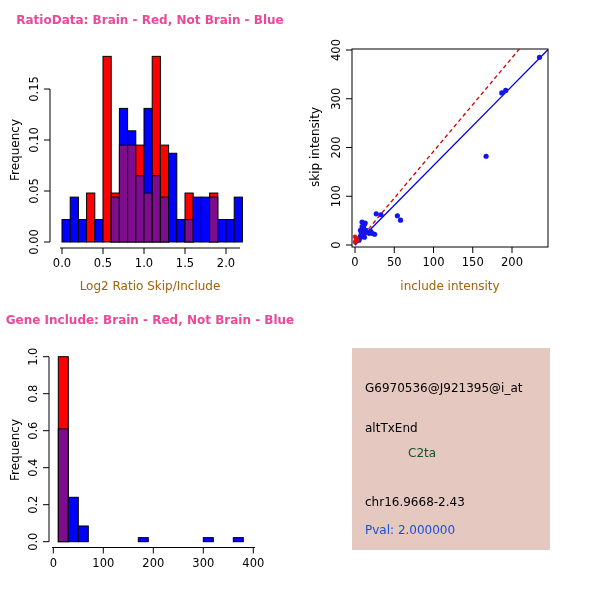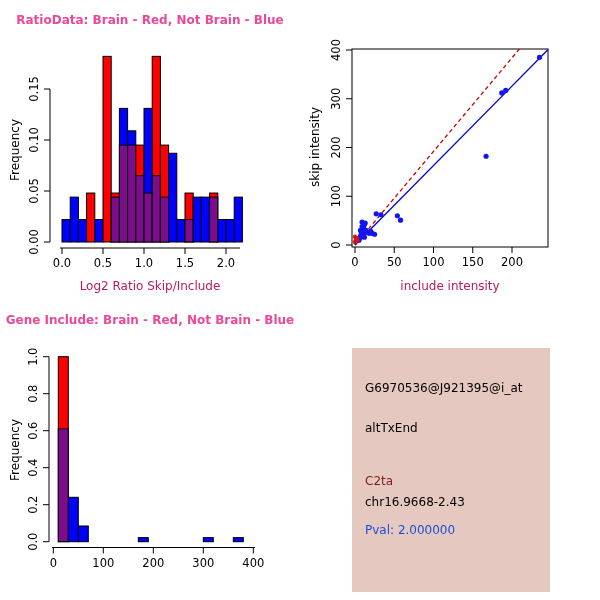--- a/index.html
+++ b/index.html
@@ -2,25 +2,25 @@
 <html><head>
 <meta charset="utf-8">
 <style>
   html,body{margin:0;padding:0;background:#ffffff;}
   #screen{position:relative;width:600px;height:600px;background:#ffffff;overflow:hidden;
           font-family:"DejaVu Sans",sans-serif;}
   .panel{position:absolute;width:300px;height:300px;}
   .panel svg{position:absolute;left:0;top:0;}
   .chart-title{position:absolute;left:0;top:13px;width:100%;text-align:center;
                font-size:12px;font-weight:bold;color:#ec4899;white-space:nowrap;}
-  .xlab{position:absolute;left:0;top:279px;width:100%;text-align:center;font-size:12px;color:#be185d;}
+  .xlab{position:absolute;left:0;top:279px;width:100%;text-align:center;font-size:12px;color:#a16207;}
   .ylab{position:absolute;left:-85px;top:143px;width:200px;height:14px;text-align:center;
         font-size:12px;color:#000;transform:rotate(-90deg);}
   svg text{font-family:"DejaVu Sans",sans-serif;fill:#000;}
-  #info-panel{position:absolute;left:352px;top:348px;width:198px;height:244px;}
+  #info-panel{position:absolute;left:352px;top:348px;width:198px;height:202px;}
   .info-line{position:absolute;left:13px;font-size:12px;white-space:nowrap;}
 </style>
 </head>
 <body>
 
 <div id="screen">
 
   <div class="panel" id="panel-ratio" style="left:0;top:0">
     <svg id="svg-ratio" width="300" height="300">
         <line x1="50" y1="242" x2="50" y2="89" stroke="#000000" stroke-width="1"></line>
@@ -177,18 +177,18 @@
         <rect x="203.3" y="237.63" width="10" height="4.069999999999993" fill="#0000FF" stroke="#000000" stroke-width="1"></rect>
         <rect x="233.3" y="237.63" width="10" height="4.069999999999993" fill="#0000FF" stroke="#000000" stroke-width="1"></rect>
       </svg>
     <div class="chart-title">Gene Include: Brain - Red, Not Brain - Blue</div>
     <div class="ylab">Frequency</div>
   </div>
 
   <div id="info-panel" style="background: rgb(229, 200, 192);">
     <div class="info-line" style="top: 33px; color: rgb(0, 0, 0);">G6970536@J921395@i_at</div>
     <div class="info-line" style="top: 73px; color: rgb(0, 0, 0);">altTxEnd</div>
-    <div class="info-line" style="top: 126px; color: #7f1d1d;">C2ta</div>
+    <div class="info-line" style="top: 98px; color: #14532d; margin-left: 43px;">C2ta</div>
     <div class="info-line" style="top: 147px; color: rgb(0, 0, 0);">chr16.9668-2.43</div>
     <div class="info-line" style="top: 175px; color: #1d4ed8;">Pval: 2.000000</div>
   </div>
 
 </div>
 
 </body></html>

